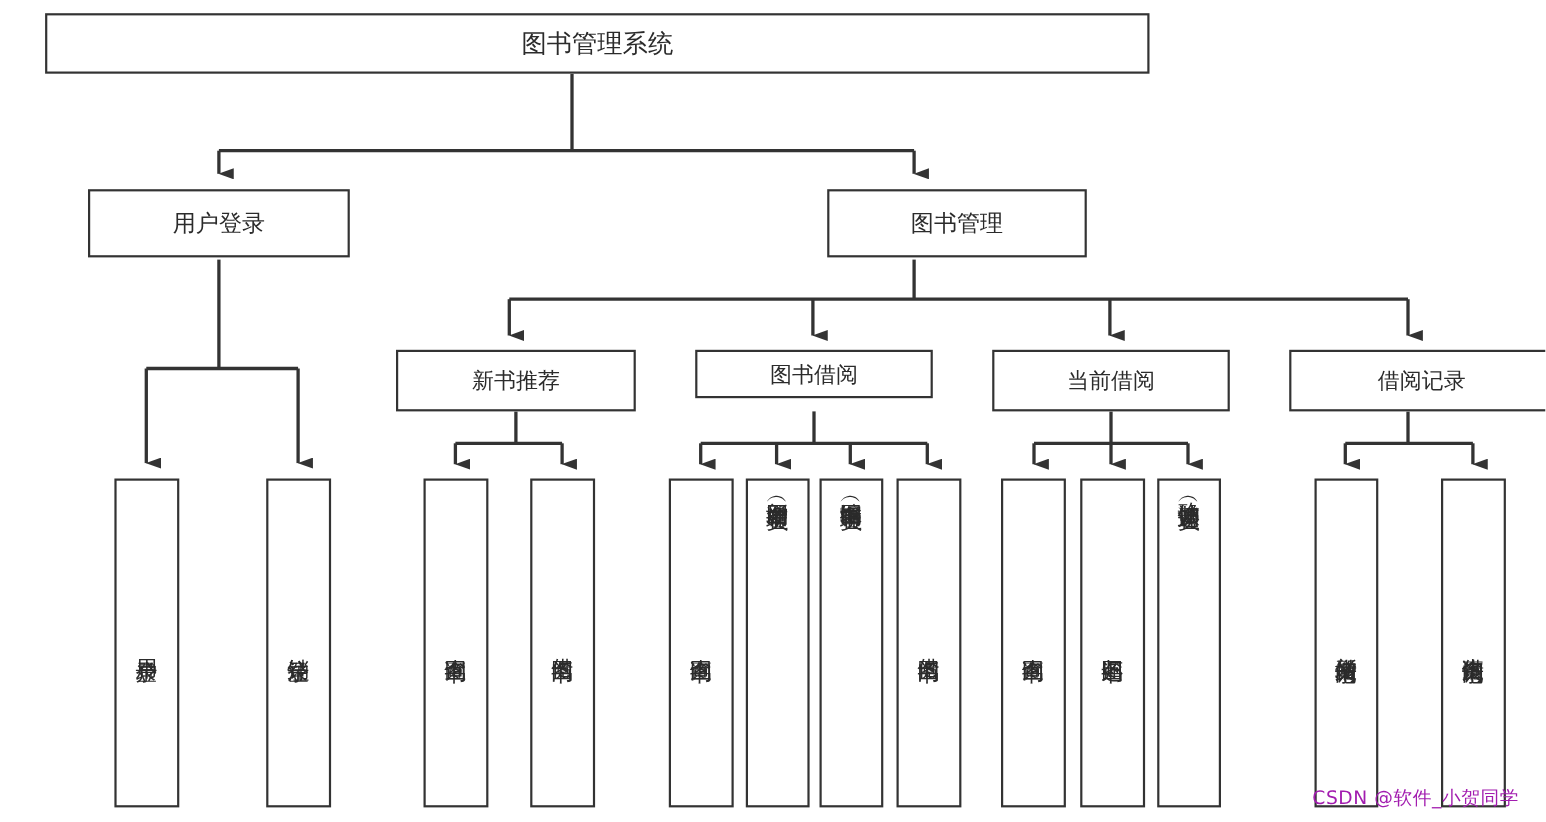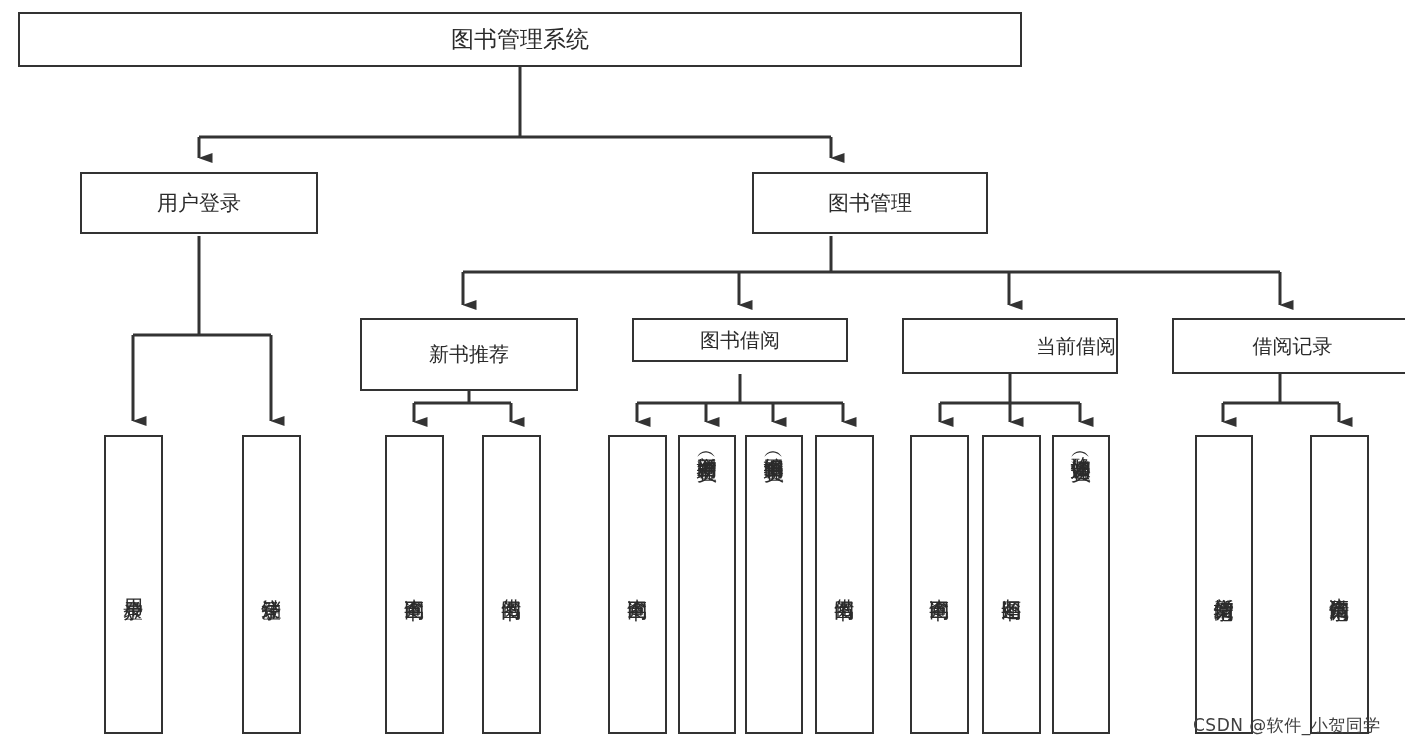--- a/index.html
+++ b/index.html
@@ -31,20 +31,21 @@
     box-sizing: border-box;
     border: 2px solid #333333;
     background: #ffffff;
     display: flex;
     align-items: center;
     justify-content: center;
     color: #2b2b2b;
   }
   .node.root {
     font-size: 23px;
+    margin-left: 23px;
   }
   .node.lvl2 {
     font-size: 21px;
   }
   .node.lvl3 {
     font-size: 20px;
   }
   .node.leaf {
     align-items: flex-start;
     justify-content: center;
@@ -58,21 +59,21 @@
     letter-spacing: 1px;
     white-space: nowrap;
     color: #2b2b2b;
   }
   .leaf.center-v {
     align-items: center;
     padding-top: 0;
   }
   .watermark {
     position: absolute;
-    color: #404040;
+    color: #a21caf;
     font-size: 17px;
     white-space: nowrap;
     letter-spacing: 0.5px;
   }
 </style>
 </head>
 <body>
 
 <div id="canvas">
 
@@ -130,27 +131,27 @@
     <span>图书管理系统</span>
   </div>
 
   <div class="node lvl2" style="left:80px; top:172px; width:238px; height:62px;">
     <span>用户登录</span>
   </div>
   <div class="node lvl2" style="left:752px; top:172px; width:236px; height:62px;">
     <span>图书管理</span>
   </div>
 
-  <div class="node lvl3" style="left:360px; top:318px; width:218px; height:73px;">
+  <div class="node lvl3" style="left:360px; top:318px; width:218px; height:56px;">
     <span>新书推荐</span>
   </div>
   <div class="node lvl3" style="left:632px; top:318px; width:216px; height:44px;">
     <span>图书借阅</span>
   </div>
-  <div class="node lvl3" style="left:902px; top:318px; width:216px; height:56px;justify-content:flex-end;">
+  <div class="node lvl3" style="left:902px; top:318px; width:216px; height:56px;">
     <span>当前借阅</span>
   </div>
   <div class="node lvl3" style="left:1172px; top:318px; width:241px; height:56px;">
     <span>借阅记录</span>
   </div>
 
   <div class="node leaf center-v" style="left:104px; top:435px; width:59px; height:299px;">
     <span class="vtext">用户登录</span>
   </div>
   <div class="node leaf center-v" style="left:242px; top:435px; width:59px; height:299px;">

